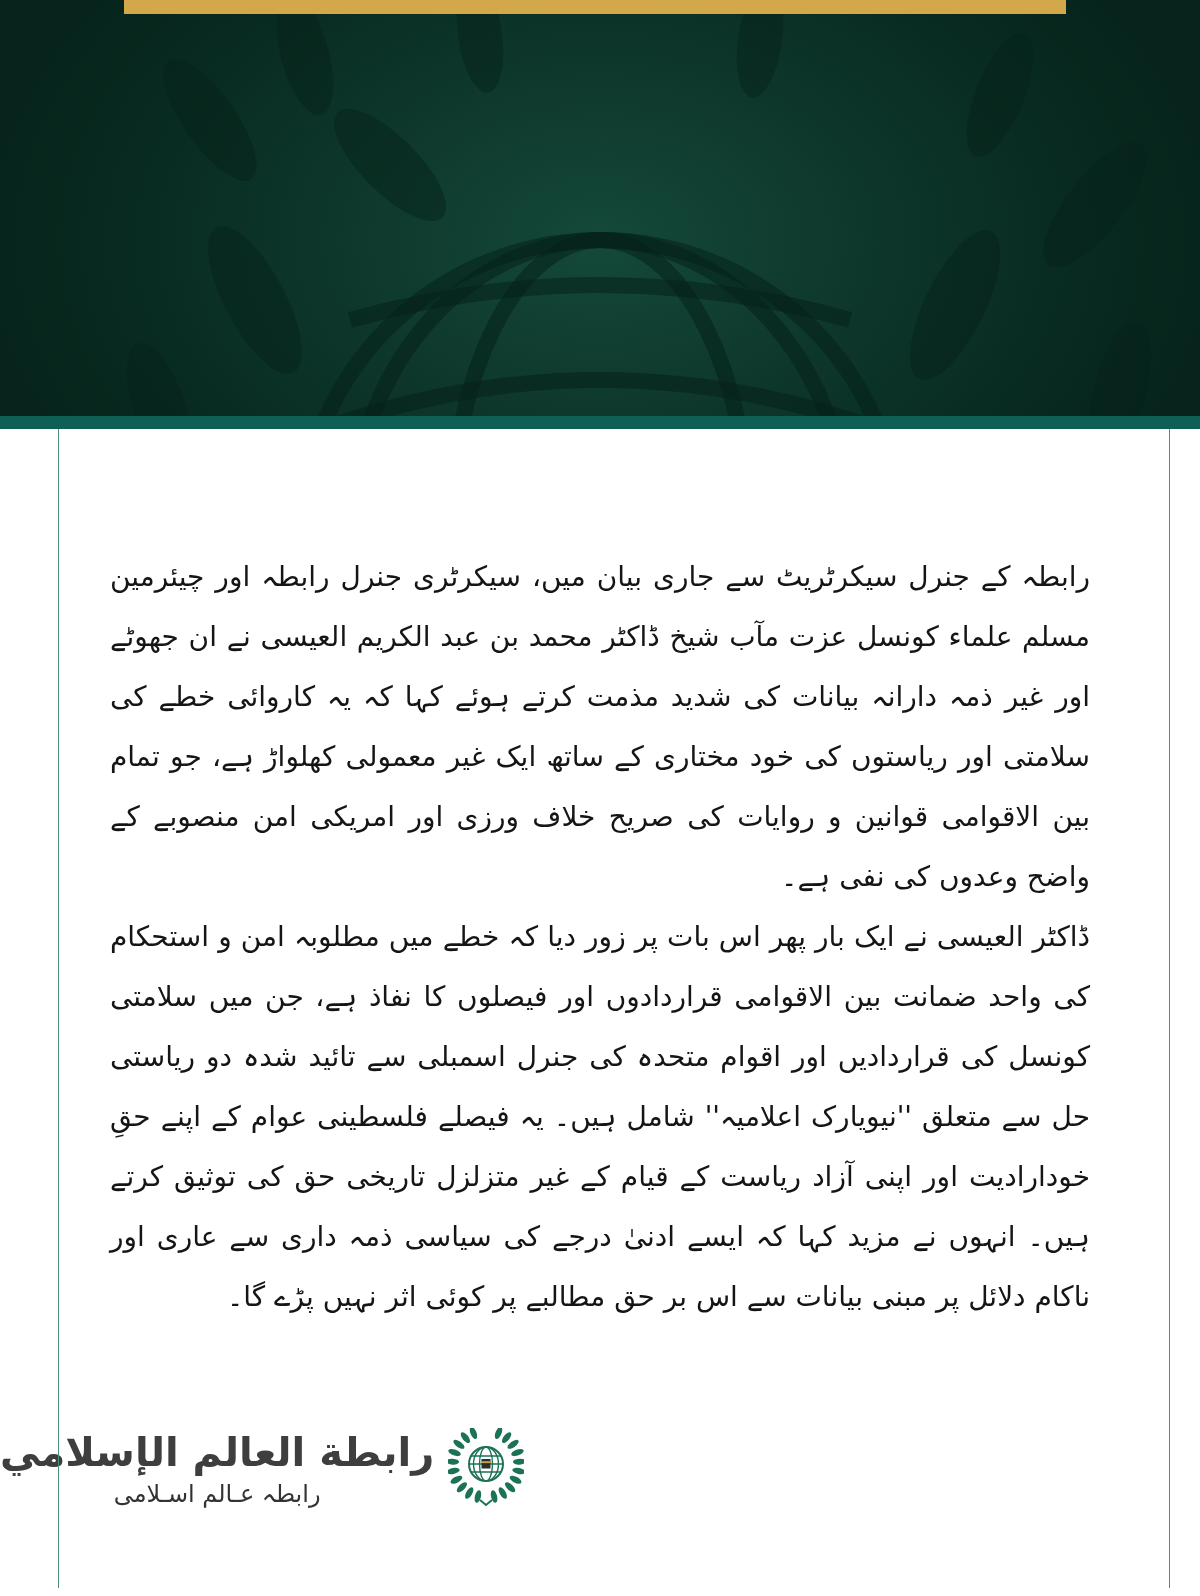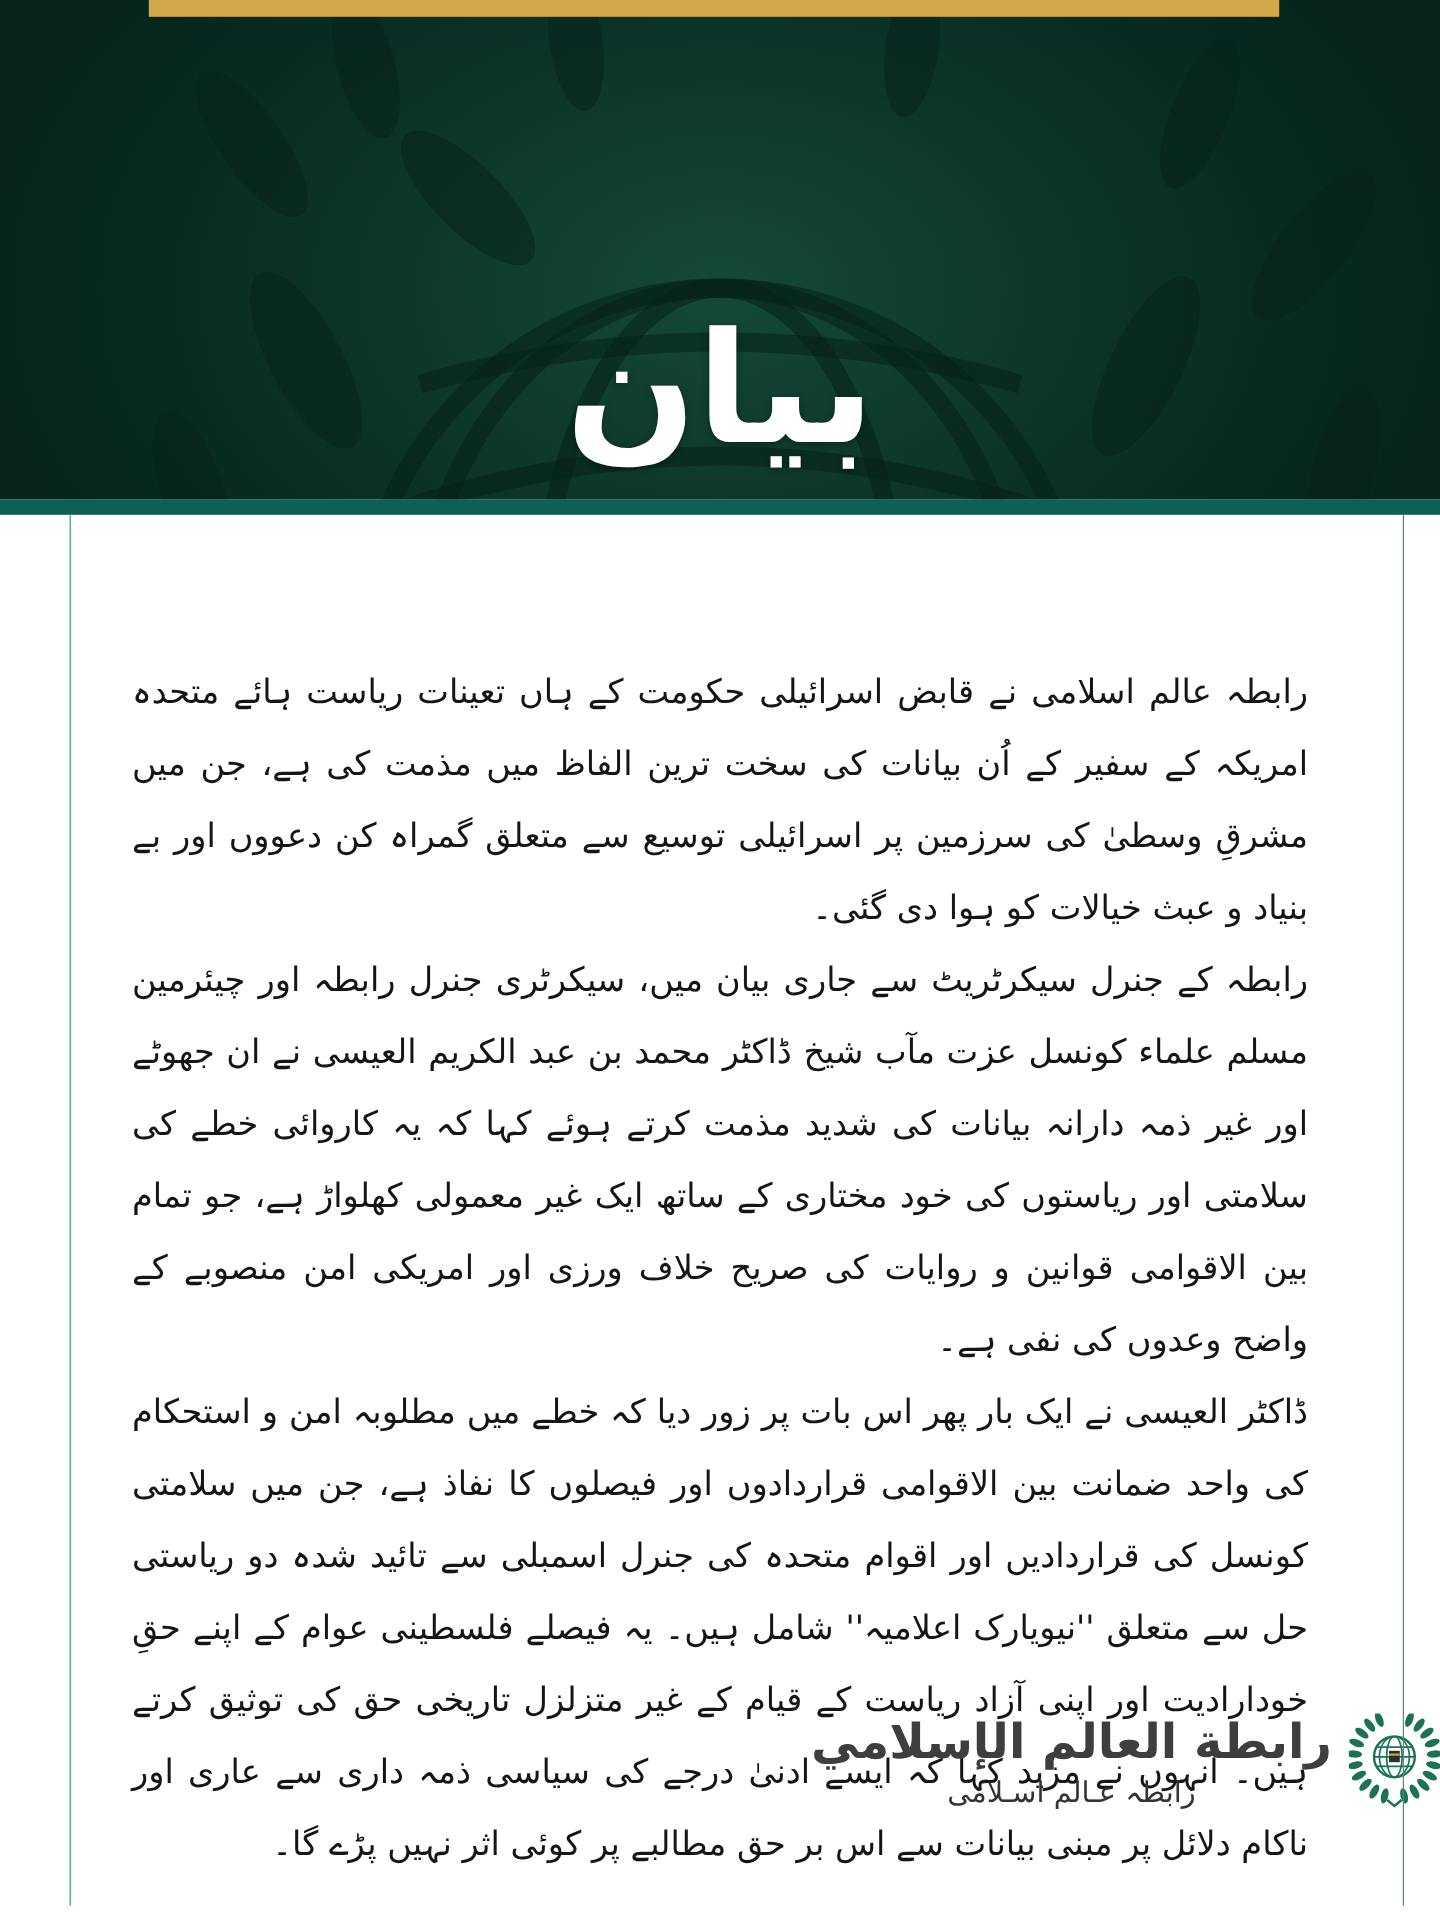--- a/index.html
+++ b/index.html
@@ -100,21 +100,21 @@
   }
 
   
   .footer-logo {
     position: absolute;
     top: 1428px;
     left: 0;
     width: 1200px;
     display: flex;
     direction: ltr;
-    justify-content: flex-end;
+    justify-content: flex-start;
     align-items: center;
     gap: 14px;
   }
   .logo-text {
     display: flex;
     flex-direction: column;
     align-items: center;
   }
   .logo-arabic {
     font-size: 40px;
@@ -153,29 +153,27 @@
     </g>
     <g fill="none" stroke="#05211a" stroke-opacity="0.55" stroke-width="16">
       <circle cx="600" cy="540" r="300"></circle>
       <ellipse cx="600" cy="540" rx="150" ry="300"></ellipse>
       <ellipse cx="600" cy="540" rx="250" ry="300"></ellipse>
       <path d="M320 430 Q600 330 880 430"></path>
       <path d="M350 320 Q600 250 850 320"></path>
     </g>
   </svg>
   <div class="gold-bar"></div>
-  <div class="statement-title">بیان</div>
 </div>
 <div class="teal-band"></div>
 
 <div class="card-border left"></div>
 <div class="card-border right"></div>
 
 <div class="doc">
-  <p>رابطہ عالم اسلامی نے قابض اسرائیلی حکومت کے ہاں تعینات ریاست ہائے متحدہ امریکہ کے سفیر کے اُن بیانات کی سخت ترین الفاظ میں مذمت کی ہے، جن میں مشرقِ وسطیٰ کی سرزمین پر اسرائیلی توسیع سے متعلق گمراہ کن دعووں اور بے بنیاد و عبث خیالات کو ہوا دی گئی۔</p>
   <p>رابطہ کے جنرل سیکرٹریٹ سے جاری بیان میں، سیکرٹری جنرل رابطہ اور چیئرمین مسلم علماء کونسل عزت مآب شیخ ڈاکٹر محمد بن عبد الکریم العیسی نے ان جھوٹے اور غیر ذمہ دارانہ بیانات کی شدید مذمت کرتے ہوئے کہا کہ یہ کاروائی خطے کی سلامتی اور ریاستوں کی خود مختاری کے ساتھ ایک غیر معمولی کھلواڑ ہے، جو تمام بین الاقوامی قوانین و روایات کی صریح خلاف ورزی اور امریکی امن منصوبے کے واضح وعدوں کی نفی ہے۔</p>
   <p>ڈاکٹر العیسی نے ایک بار پھر اس بات پر زور دیا کہ خطے میں مطلوبہ امن و استحکام کی واحد ضمانت بین الاقوامی قراردادوں اور فیصلوں کا نفاذ ہے، جن میں سلامتی کونسل کی قراردادیں اور اقوام متحدہ کی جنرل اسمبلی سے تائید شدہ دو ریاستی حل سے متعلق ''نیویارک اعلامیہ'' شامل ہیں۔ یہ فیصلے فلسطینی عوام کے اپنے حقِ خودارادیت اور اپنی آزاد ریاست کے قیام کے غیر متزلزل تاریخی حق کی توثیق کرتے ہیں۔ انہوں نے مزید کہا کہ ایسے ادنیٰ درجے کی سیاسی ذمہ داری سے عاری اور ناکام دلائل پر مبنی بیانات سے اس بر حق مطالبے پر کوئی اثر نہیں پڑے گا۔</p>
 </div>
 
 <div class="footer-logo">
   <div class="logo-text">
     <div class="logo-arabic">رابطة العالم الإسلامي</div>
     <div class="logo-urdu">رابطہ عـالم اسـلامی</div>
   </div>
   <svg class="emblem" viewBox="0 0 76 80" aria-hidden="true">

